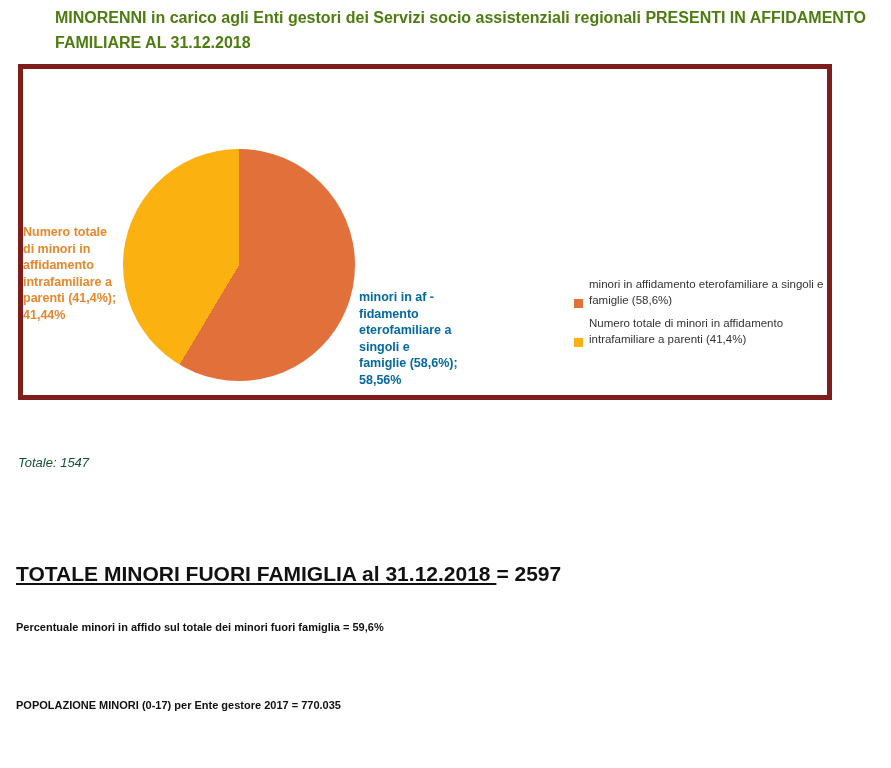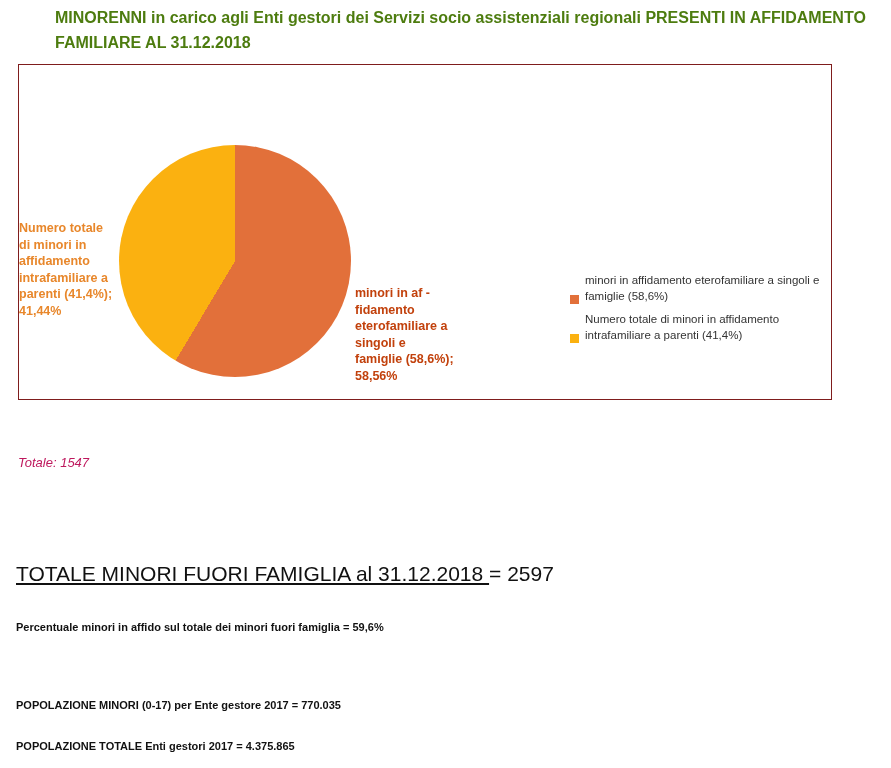--- a/index.html
+++ b/index.html
@@ -27,21 +27,21 @@
     color: #4d7c0f;
     line-height: 1.55;
     margin-left: 39px;
   }
   .chart-box {
     position: absolute;
     left: 18px;
     top: 64px;
     width: 814px;
     height: 336px;
-    border: 1px solid #7f1d1d;
+    border: 5px solid #7f1d1d;
     background: #ffffff;
   }
   .pie-wrap {
     position: absolute;
     left: 100px;
     top: 80px;
     width: 232px;
     height: 232px;
   }
   .pie {
@@ -59,21 +59,21 @@
     color: #e8872b;
     line-height: 1.32;
   }
   .label-right {
     position: absolute;
     left: 336px;
     top: 220px;
     width: 100px;
     font-size: 12.5px;
     font-weight: bold;
-    color: #c2410c;
+    color: #0369a1;
     line-height: 1.32;
   }
   .legend {
     position: absolute;
     left: 551px;
     top: 208px;
     width: 260px;
     font-size: 11.5px;
     color: #333333;
     line-height: 1.35;
@@ -90,28 +90,28 @@
     margin-right: 6px;
     flex: 0 0 auto;
   }
   .legend-text { flex: 1 1 auto; }
   .totale {
     position: absolute;
     left: 18px;
     top: 455px;
     font-size: 13px;
     font-style: italic;
-    color: #be185d;
+    color: #14532d;
   }
   .big-heading {
     position: absolute;
     left: 16px;
     top: 562px;
     font-size: 21px;
-    font-weight: normal;
+    font-weight: bold;
     color: #111111;
   }
   .big-heading .underlined {
     text-decoration: underline;
   }
   .stat-line {
     position: absolute;
     left: 16px;
     font-size: 11px;
     font-weight: bold;
@@ -151,15 +151,14 @@
     </div>
 
   </div>
 
   <div class="totale">Totale: 1547</div>
 
   <div class="big-heading"><span class="underlined">TOTALE MINORI FUORI FAMIGLIA al 31.12.2018 </span><span>= 2597</span></div>
 
   <div class="stat-line s1">Percentuale minori in affido sul totale dei minori fuori famiglia = 59,6%</div>
   <div class="stat-line s3">POPOLAZIONE MINORI (0-17) per Ente gestore 2017 = 770.035</div>
-  <div class="stat-line s4">POPOLAZIONE TOTALE Enti gestori 2017 = 4.375.865</div>
 
 </div>
 
 </body></html>

